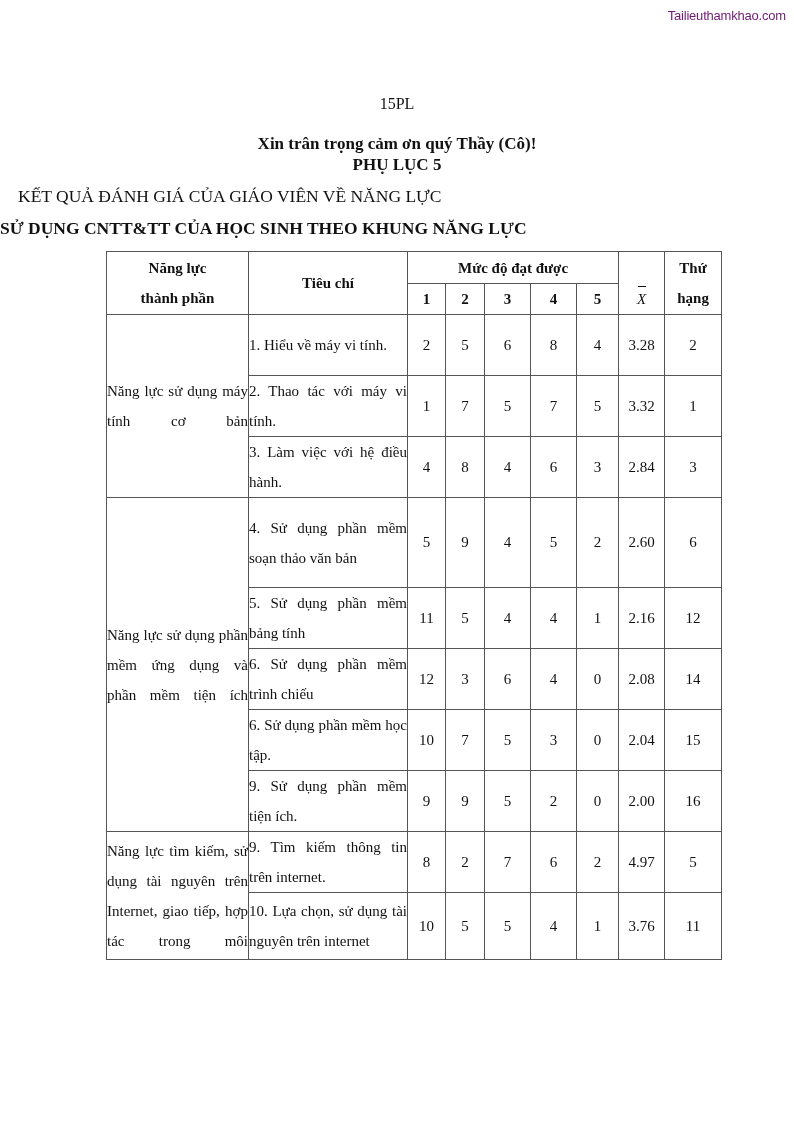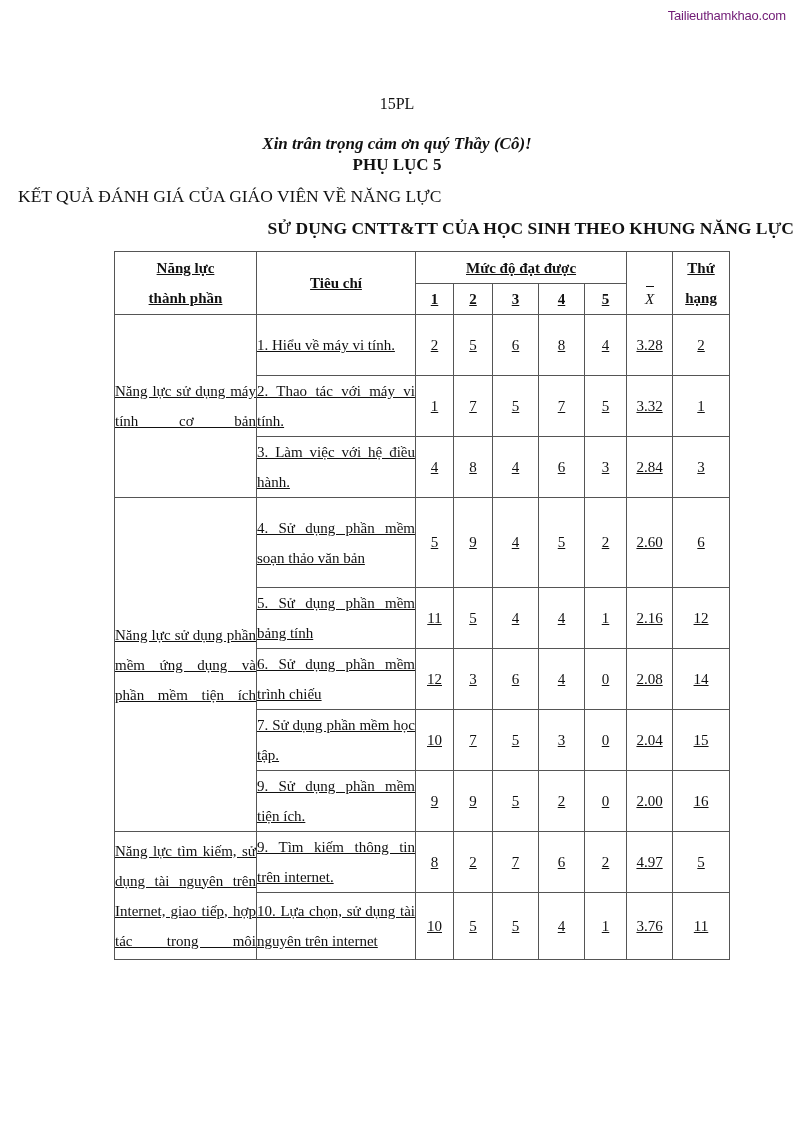--- a/index.html
+++ b/index.html
@@ -2,29 +2,29 @@
 <html><head>
 <meta charset="utf-8">
 <style>
   html, body { margin: 0; padding: 0; background: #ffffff; }
   body { width: 794px; height: 1123px; position: relative; overflow: hidden;
          font-family: "Liberation Serif", "DejaVu Serif", serif; color: #111; }
   .watermark { position: absolute; top: 8px; right: 8px; font-family: "Liberation Sans", sans-serif;
                font-size: 13px; color: #701a75; letter-spacing: -0.2px; }
   .page-number { position: absolute; top: 95px; left: 0; width: 100%; text-align: center; font-size: 16px; }
   .thanks { position: absolute; top: 134px; left: 0; width: 100%; text-align: center;
-            font-size: 17px; font-style: italic; font-weight: bold; }
+            font-size: 17px; font-weight: bold; }
   .appendix { position: absolute; top: 155px; left: 0; width: 100%; text-align: center;
               font-size: 17px; font-weight: bold; }
   .title1 { position: absolute; top: 186px; left: 0; width: 100%; text-align: left;
             font-size: 17.5px; font-weight: normal; padding-left: 18px; }
-  .title2 { position: absolute; top: 218px; left: 0; width: 100%; text-align: right;
+  .title2 { position: absolute; top: 218px; left: 0; width: 100%; text-align: left;
             font-size: 17.5px; font-weight: bold; }
-  table.results { position: absolute; top: 251px; left: 114px; width: 615px;
-                  border-collapse: collapse; font-size: 15px; table-layout: fixed; text-decoration: underline; }
+  table.results { position: absolute; top: 251px; left: 106px; width: 615px;
+                  border-collapse: collapse; font-size: 15px; table-layout: fixed; }
   table.results td, table.results th { border: 1px solid #555; padding: 0; vertical-align: middle; }
   th { font-weight: bold; text-align: center; line-height: 30px; font-size: 15px; }
   td.num { text-align: center; }
   td.group { vertical-align: top; text-align: justify; text-align-last: justify; padding: 2px 6px 0 6px; line-height: 30px; margin-left: 32px; }
   td.crit { text-align: justify; padding: 2px 5px 0 6px; line-height: 30px; vertical-align: top; margin-left: 20px; }
   .xbar { font-style: italic; font-weight: normal; position: relative; display: inline-block; }
   .xbar::before { content: ""; position: absolute; top: 2px; left: 1px; right: 0; border-top: 1px solid #111; }
 </style>
 </head>
 <body>
@@ -131,21 +131,21 @@
       <td class="crit">6. Sử dụng phần mềm trình chiếu</td>
       <td class="num">12</td>
       <td class="num">3</td>
       <td class="num">6</td>
       <td class="num">4</td>
       <td class="num">0</td>
       <td class="num">2.08</td>
       <td class="num">14</td>
     </tr>
     <tr style="height:60px">
-      <td class="crit">7. Sử dụng phần mềm học tập.</td>
+      <td class="crit">6. Sử dụng phần mềm học tập.</td>
       <td class="num">10</td>
       <td class="num">7</td>
       <td class="num">5</td>
       <td class="num">3</td>
       <td class="num">0</td>
       <td class="num">2.04</td>
       <td class="num">15</td>
     </tr>
     <tr style="height:61px">
       <td class="crit">9. Sử dụng phần mềm tiện ích.</td>

